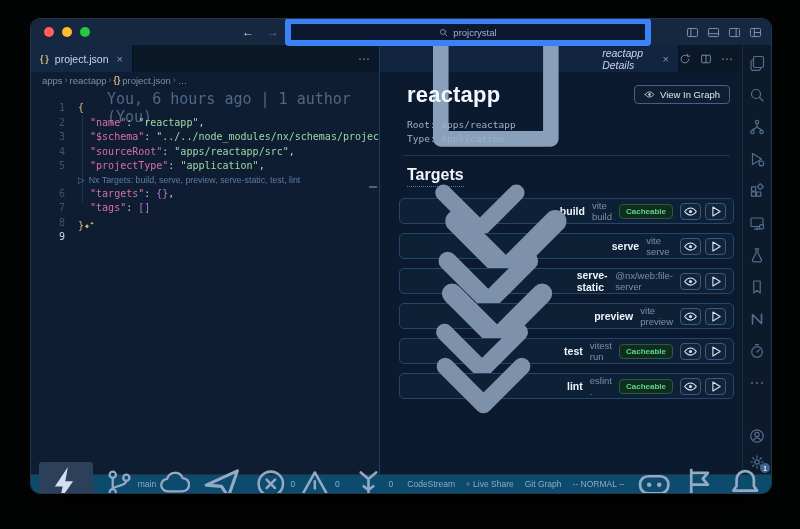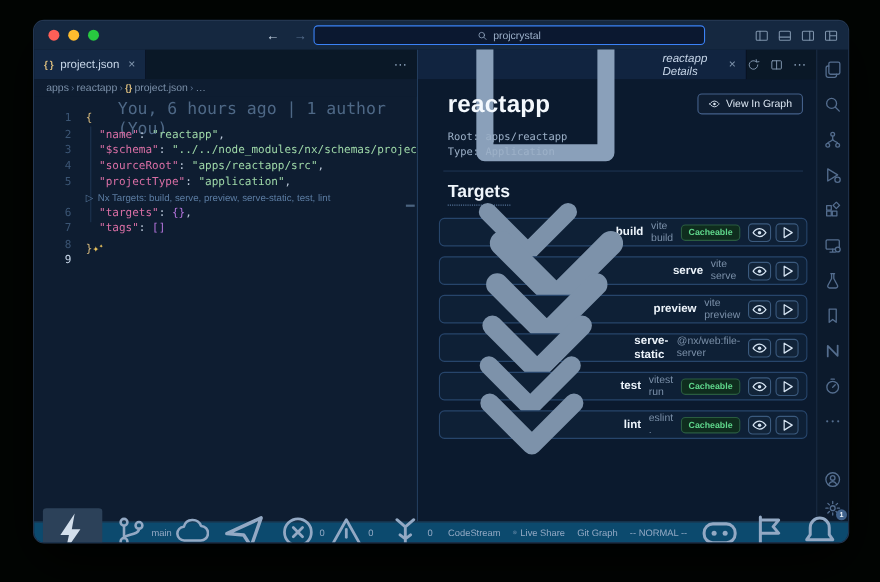--- a/index.html
+++ b/index.html
@@ -7,21 +7,21 @@
   .window{position:absolute;left:30px;top:18px;width:740px;height:474px;background:#0e1d31;
     border-radius:10px;border:1px solid #233650;box-shadow:0 18px 50px rgba(0,0,0,.85);
     display:flex;flex-direction:column;overflow:hidden;}
   
   .titlebar{flex:0 0 26px;height:26px;background:#152840;position:relative;display:flex;align-items:center;}
   .lights{display:flex;gap:8px;margin-left:13px;}
   .light{width:10px;height:10px;border-radius:50%;}
   .light.r{background:var(--mac_red);} .light.y{background:var(--mac_yellow);} .light.g{background:var(--mac_green);}
   .nav{position:absolute;left:211px;display:flex;gap:13px;font-size:12px;}
   .nav .back{color:#c6d4e4;} .nav .fwd{color:#55priv;color:#566f8e;}
-  .searchbox{position:absolute;left:254px;width:354px;height:16px;background:#0b1830;border:1px solid #3b82f6;
+  .searchbox{position:absolute;left:254px;width:354px;height:16px;background:#0b1830;border:6px solid #3b82f6;
     border-radius:4px;display:flex;align-items:center;justify-content:center;gap:5px;color:#9db1ca;font-size:9.5px;}
   .searchbox svg{width:9px;height:9px;}
   .tl-icons{position:absolute;right:9px;display:flex;gap:8px;color:#7e93ab;align-items:center;}
   .tl-icons svg{width:13px;height:13px;}
   
   .main{flex:1;display:flex;min-height:0;}
   .editors{flex:1;display:flex;min-width:0;}
   .group-left{flex:0 0 348px;width:348px;border-right:1px solid #223c5c;display:flex;flex-direction:column;background:#0e1d31;min-width:0;}
   .group-right{flex:1;display:flex;flex-direction:column;background:#0b1a2e;min-width:0;justify-content:space-between;}
   .tabs{flex:0 0 27px;height:27px;background:#0a1827;display:flex;align-items:stretch;}
@@ -313,44 +313,44 @@
                     </svg>
                   </span>
                 </div>
               </div>
               <div class="card">
                 <span class="chev" style="display: inline-flex;">
                   <svg viewBox="0 0 16 16" fill="none" stroke="currentColor" stroke-width="1.2" stroke-linecap="round" stroke-linejoin="round" style="width:100%;height:100%">
                     <path d="M4 6l4 4 4-4" stroke-width="1.8"></path>
                   </svg>
                 </span>
-                <span class="name">preview</span>
-                <span class="cmd">vite preview</span>
+                <span class="name">serve-static</span>
+                <span class="cmd">@nx/web:file-server</span>
                 <div class="card-btns">
                   <span class="cbtn">
                     <svg viewBox="0 0 16 16" fill="none" stroke="currentColor" stroke-width="1.2" stroke-linecap="round" stroke-linejoin="round" style="width:100%;height:100%">
                       <path d="M1.8 8S4.4 4.2 8 4.2 14.2 8 14.2 8 11.6 11.8 8 11.8 1.8 8 1.8 8z"></path>
                       <circle cx="8" cy="8" r="1.7" fill="currentColor" stroke="none"></circle>
                     </svg>
                   </span>
                   <span class="cbtn">
                     <svg viewBox="0 0 16 16" fill="none" stroke="currentColor" stroke-width="1.2" stroke-linecap="round" stroke-linejoin="round" style="width:100%;height:100%">
                       <path d="M5.2 3.2v9.6L13 8z"></path>
                     </svg>
                   </span>
                 </div>
               </div>
               <div class="card">
                 <span class="chev" style="display: inline-flex;">
                   <svg viewBox="0 0 16 16" fill="none" stroke="currentColor" stroke-width="1.2" stroke-linecap="round" stroke-linejoin="round" style="width:100%;height:100%">
                     <path d="M4 6l4 4 4-4" stroke-width="1.8"></path>
                   </svg>
                 </span>
-                <span class="name">serve-static</span>
-                <span class="cmd">@nx/web:file-server</span>
+                <span class="name">preview</span>
+                <span class="cmd">vite preview</span>
                 <div class="card-btns">
                   <span class="cbtn">
                     <svg viewBox="0 0 16 16" fill="none" stroke="currentColor" stroke-width="1.2" stroke-linecap="round" stroke-linejoin="round" style="width:100%;height:100%">
                       <path d="M1.8 8S4.4 4.2 8 4.2 14.2 8 14.2 8 11.6 11.8 8 11.8 1.8 8 1.8 8z"></path>
                       <circle cx="8" cy="8" r="1.7" fill="currentColor" stroke="none"></circle>
                     </svg>
                   </span>
                   <span class="cbtn">
                     <svg viewBox="0 0 16 16" fill="none" stroke="currentColor" stroke-width="1.2" stroke-linecap="round" stroke-linejoin="round" style="width:100%;height:100%">
                       <path d="M5.2 3.2v9.6L13 8z"></path>

